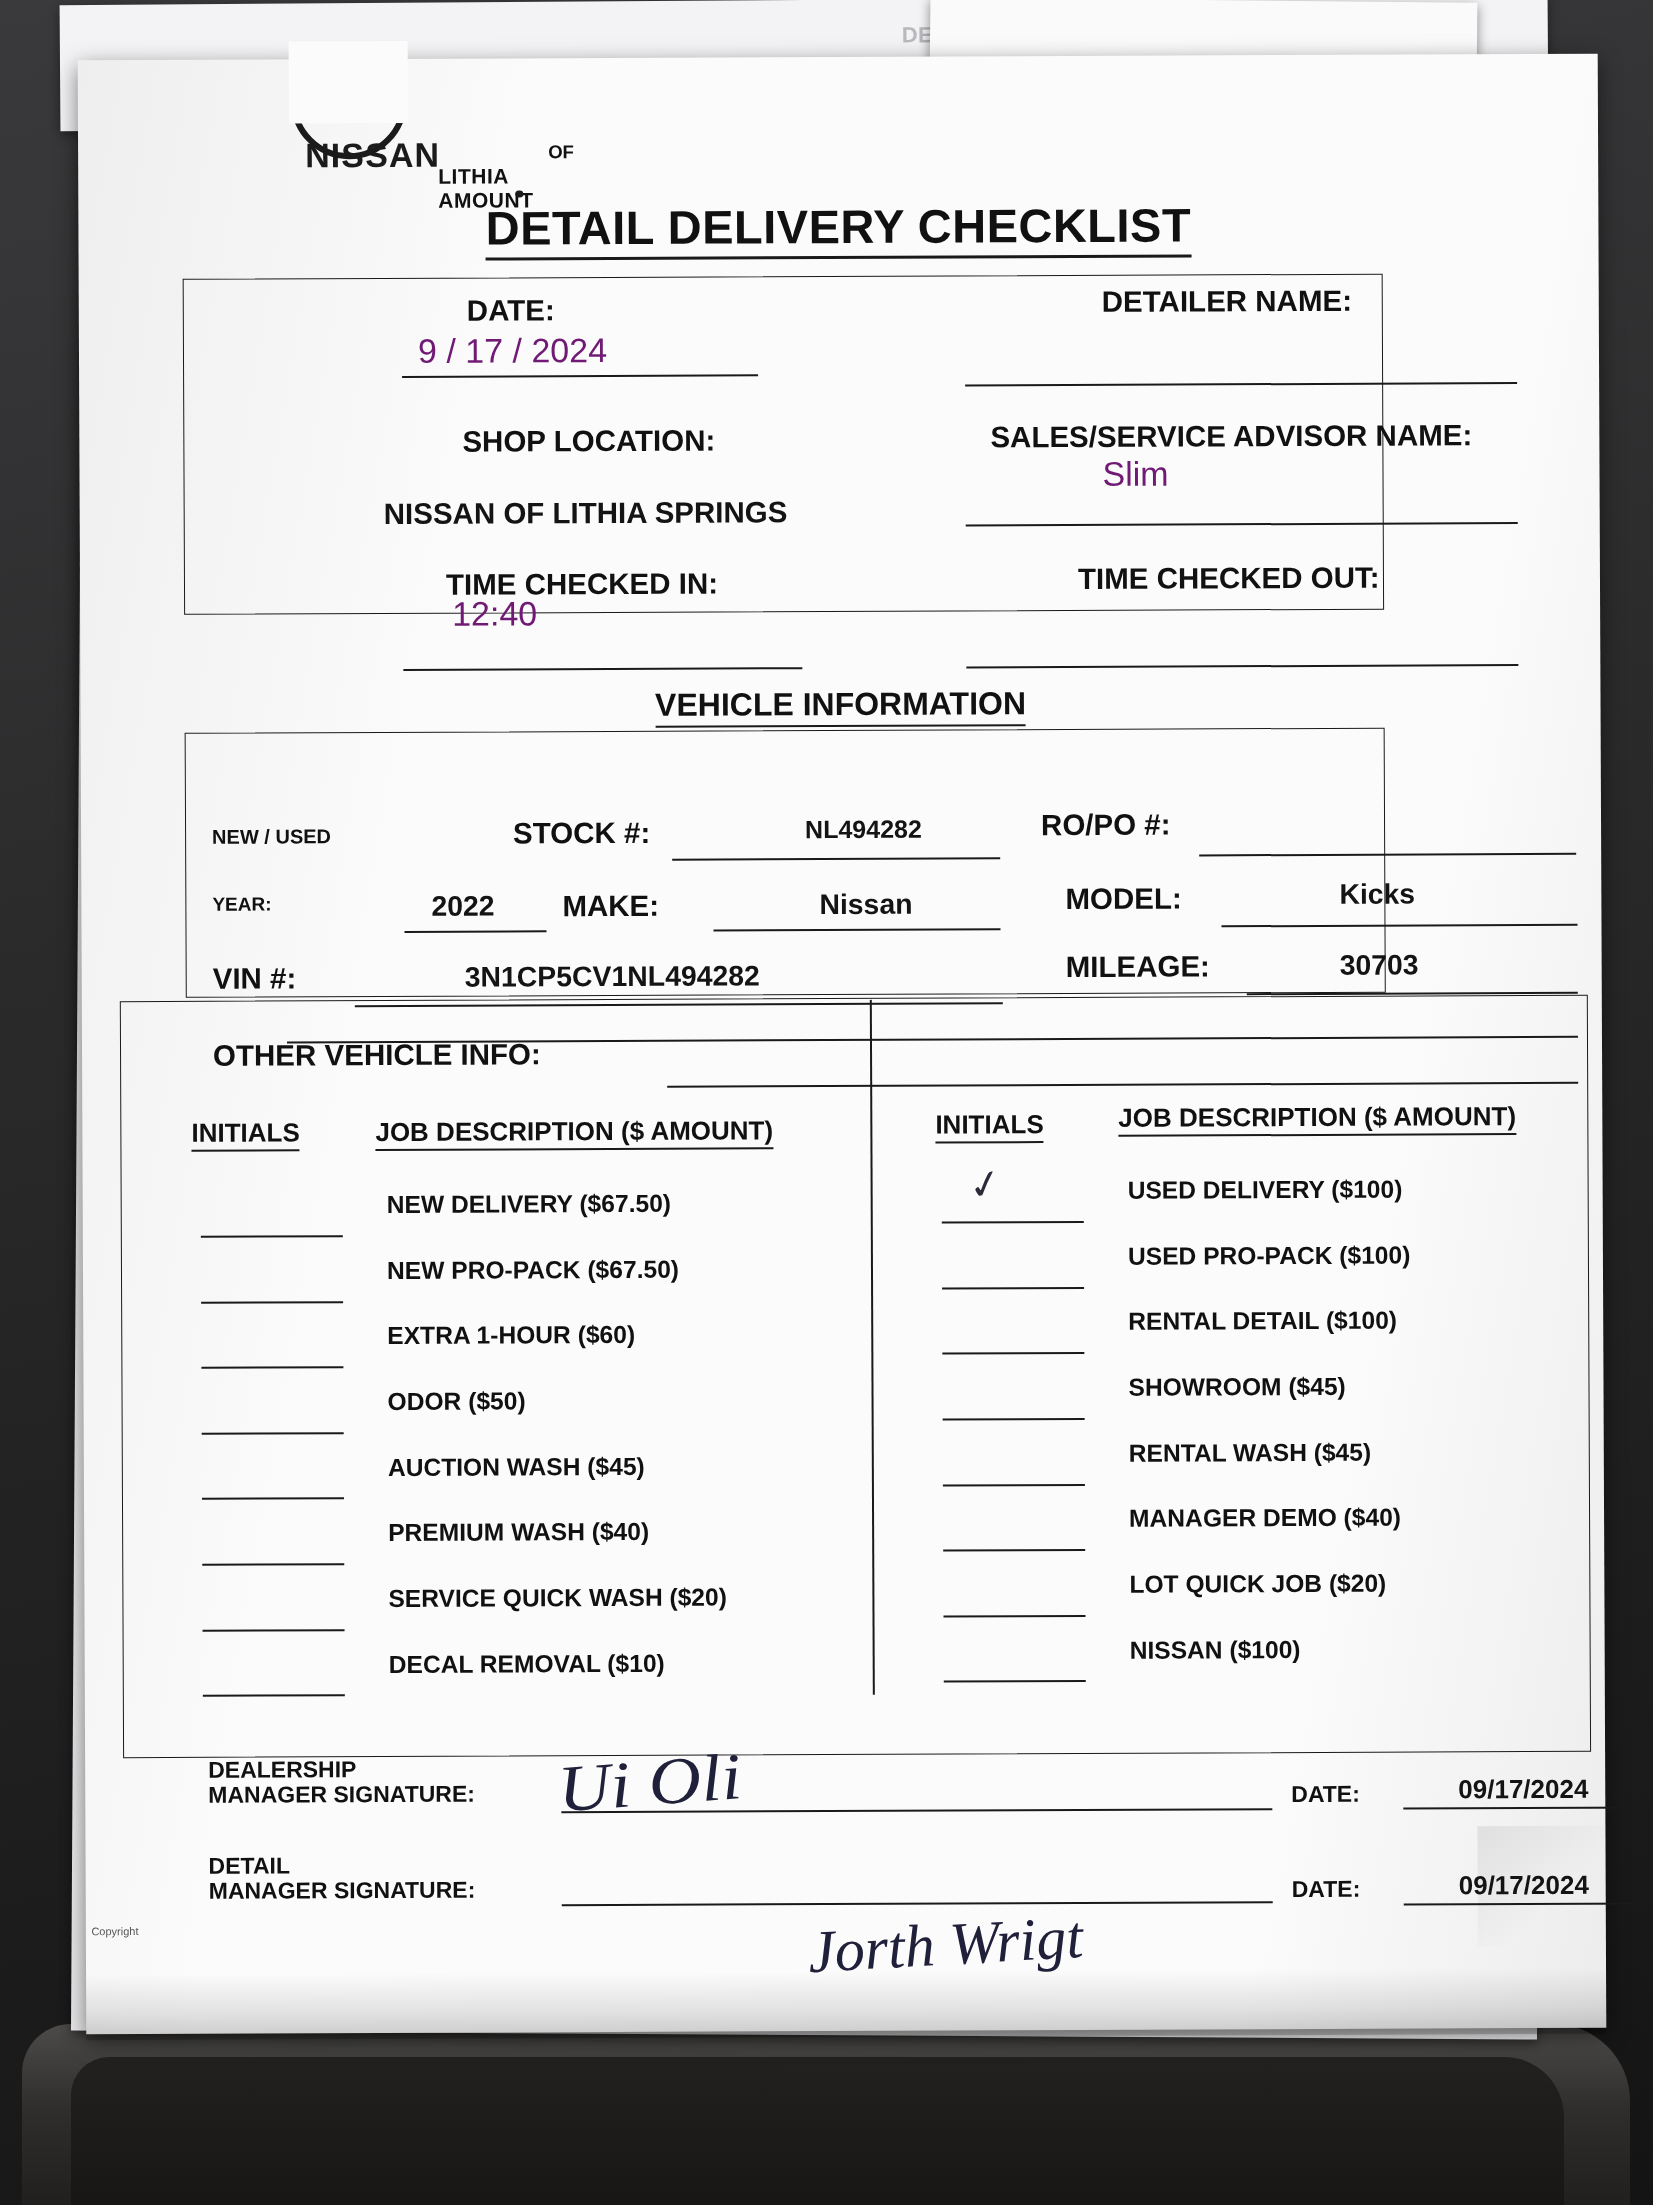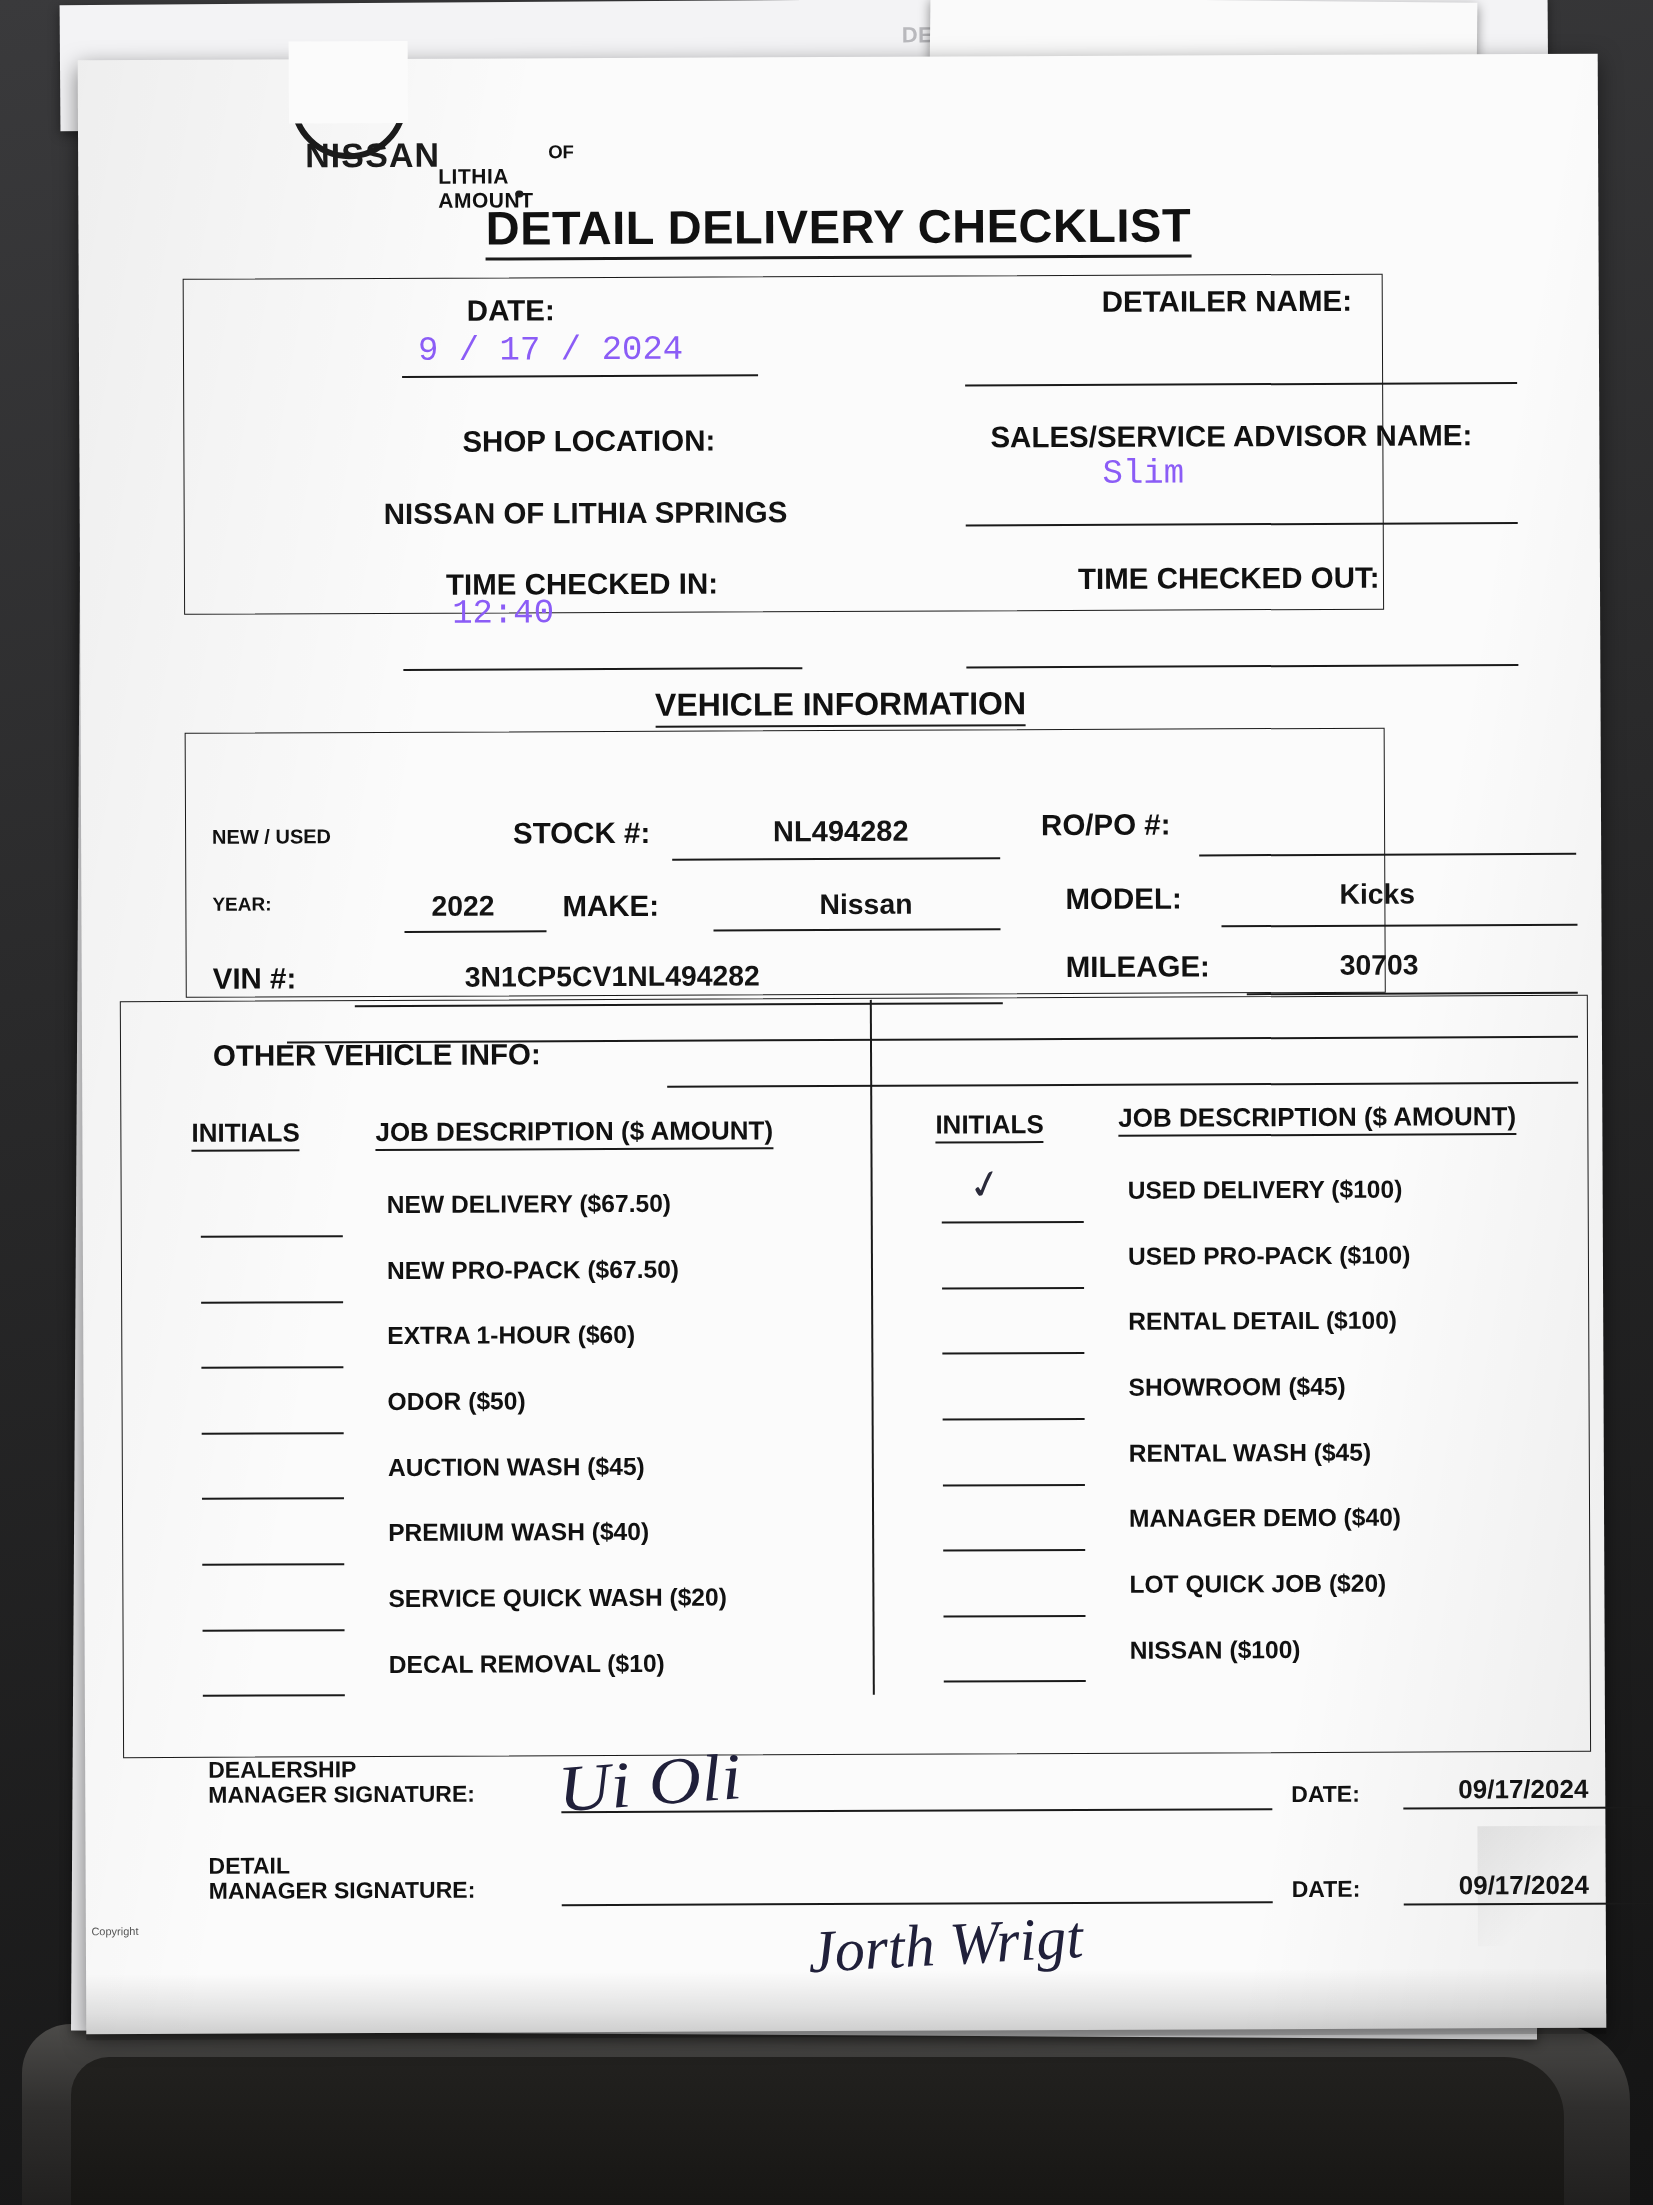--- a/index.html
+++ b/index.html
@@ -110,22 +110,22 @@
     border: 1.6px solid #1a1a1a;
   }
   .fill {
     position: absolute;
     font-family: "Liberation Sans", sans-serif;
     font-weight: bold;
     color: #141414;
   }
   .hand {
     position: absolute;
-    font-family: Liberation Mono, monospace;
-    color: #8b5cf6;
+    font-family: Liberation Sans, sans-serif;
+    color: #701a75;
   }
 
   
   #logo-wrap { position: absolute; left: 180px; top: 5.5px; width: 350px; height: 60px; }
   #logo-ring {
     position: absolute; left: 33px; top: -22px; width: 104px; height: 104px;
     border: 6px solid #1b1b1b; border-radius: 50%;
   }
   #logo-ring:after {
     content:""; position:absolute; left:-7.7px; top:-7.7px; width:119px; height:82px;
@@ -264,21 +264,21 @@
 
       <div id="veh-title">
         <span>VEHICLE INFORMATION</span>
       </div>
       <div class="box" id="vehbox"></div>
 
       <div class="lbl" style="left:131px; top:766px; font-size:20px;">NEW / USED</div>
 
       <div class="lbl" style="left:432px; top:758px; font-size:29.5px;">STOCK #:</div>
       <div class="line" style="left:591px; top:801px; width:328px;"></div>
-      <div class="fill" style="left:692px; top:758px; font-size:29px;">NL494282</div>
+      <div class="fill" style="left:724px; top:758px; font-size:25px;">NL494282</div>
 
       <div class="lbl" style="left:960px; top:752px; font-size:29.5px;">RO/PO #:</div>
       <div class="line" style="left:1118px; top:799px; width:377px;"></div>
       <div class="fill" style="left:1187px; top:758px; font-size:28.4px;"></div>
 
       <div class="lbl" style="left:131px; top:834px; font-size:19px;">YEAR:</div>
       <div class="line" style="left:323px; top:872px; width:142px;"></div>
       <div class="fill" style="left:350px; top:831px; font-size:28.4px;">2022</div>
 
       <div class="lbl" style="left:481px; top:831px; font-size:29.5px;">MAKE:</div>

